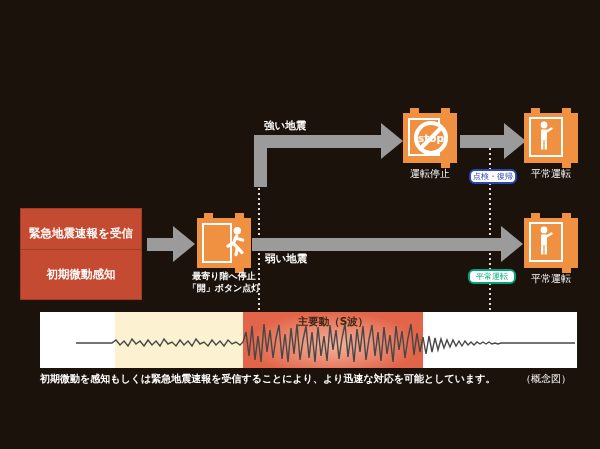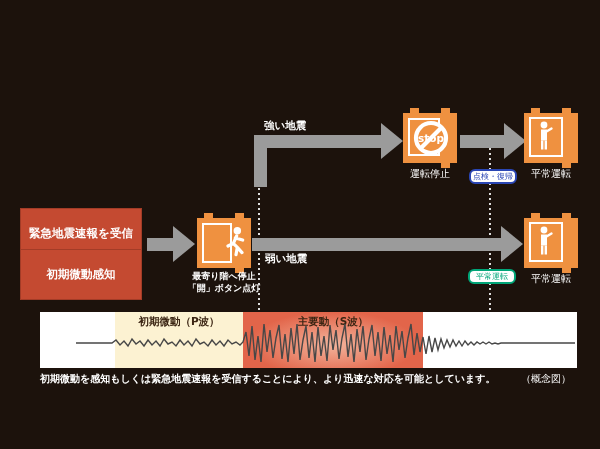--- a/index.html
+++ b/index.html
@@ -150,21 +150,20 @@
       <path d="M13.5 11.5 L18.5 8.5" stroke="#fff" stroke-width="2.4" stroke-linecap="round"></path>
       <rect x="8" y="20.5" width="2.4" height="9" fill="#fff"></rect>
       <rect x="11.6" y="20.5" width="2.4" height="9" fill="#fff"></rect>
     </svg>
   </div>
   <div class="abs sublabel" style="left:519px;top:272px;width:64px;">平常運転</div>
 
   <div class="abs" id="band">
     <div class="abs sec-p"></div>
     <div class="abs sec-s"></div>
-    <div class="abs wavelabel" style="left:75px;width:128px;">初期微動（P波）</div>
     <div class="abs wavelabel" style="left:203px;width:180px;">主要動（S波）</div>
     <svg class="abs" style="left:0;top:0;" width="537" height="56" viewBox="0 0 537 56">
       <polyline fill="none" stroke="#474747" stroke-width="1.4" points="36,31 72,31 76,28 80,33 84,29 88,34 92,27 96,32 100,29 104,34 108,28 112,33 116,29 120,34 124,27 128,32 132,30 136,34 140,28 144,33 148,29 152,34 156,27 160,32 164,30 168,34 172,28 176,33 180,29 184,34 188,28 192,32 196,30 200,33 203,30 206,20 209,44 212,14 215,48 218,24 221,50 224,12 227,40 230,18 233,46 236,26 239,13 242,47 245,22 248,50 251,16 254,42 257,12 260,48 263,28 266,14 269,46 272,20 275,50 278,15 281,44 284,24 287,49 290,13 293,38 296,18 299,47 302,26 305,12 308,45 311,22 314,50 317,17 320,40 323,14 326,48 329,27 332,13 335,44 338,20 341,49 344,15 347,42 350,23 353,50 356,14 359,38 362,19 365,46 368,26 371,12 374,43 377,21 380,40 383,25 386,42 389,24 392,40 395,26 398,38 401,27 404,36 407,28 410,35 413,28 416,34 419,29 422,34 425,29 428,33 431,30 434,33 437,30 440,32 443,30 446,32 449,30 452,32 455,31 458,32 461,31 464,31 535,31"></polyline>
     </svg>
   </div>
 
 
   <div class="abs" id="caption">初期微動を感知もしくは緊急地震速報を受信することにより、より迅速な対応を可能としています。</div>
   <div class="abs" id="note">（概念図）</div>
 

